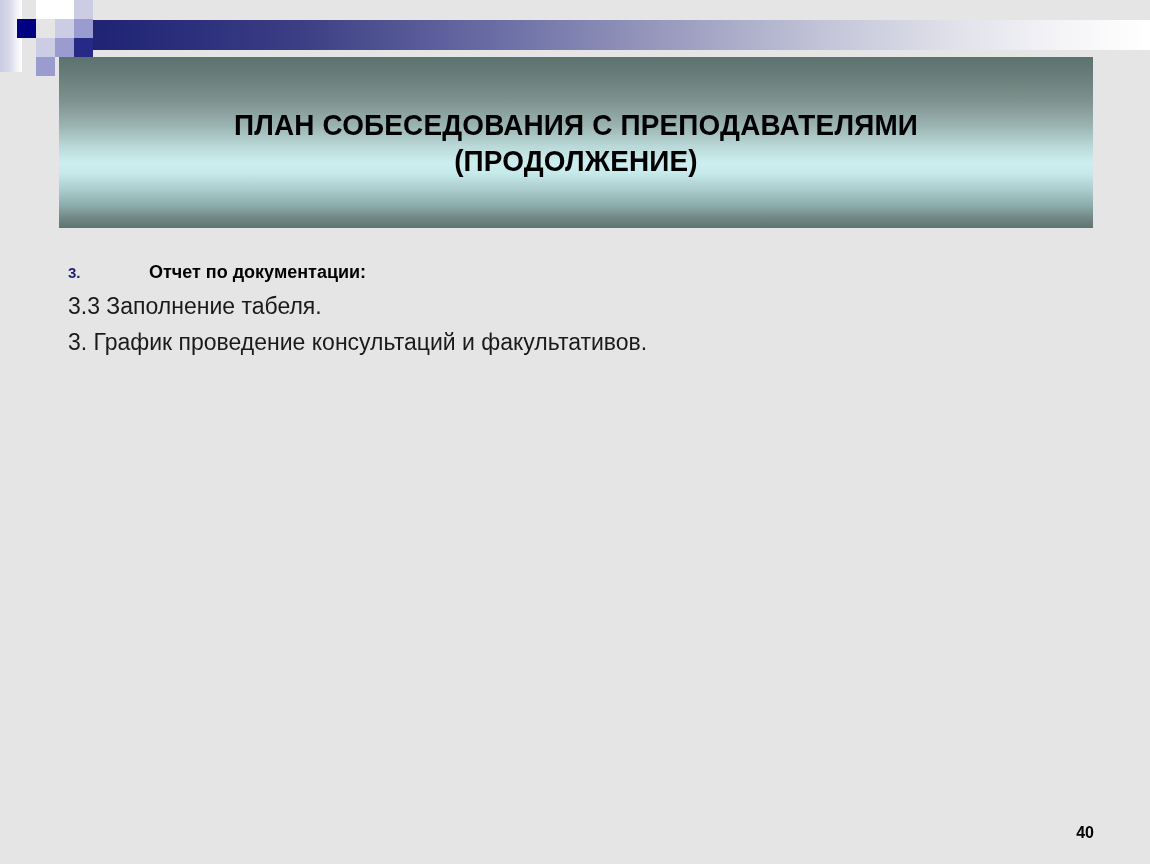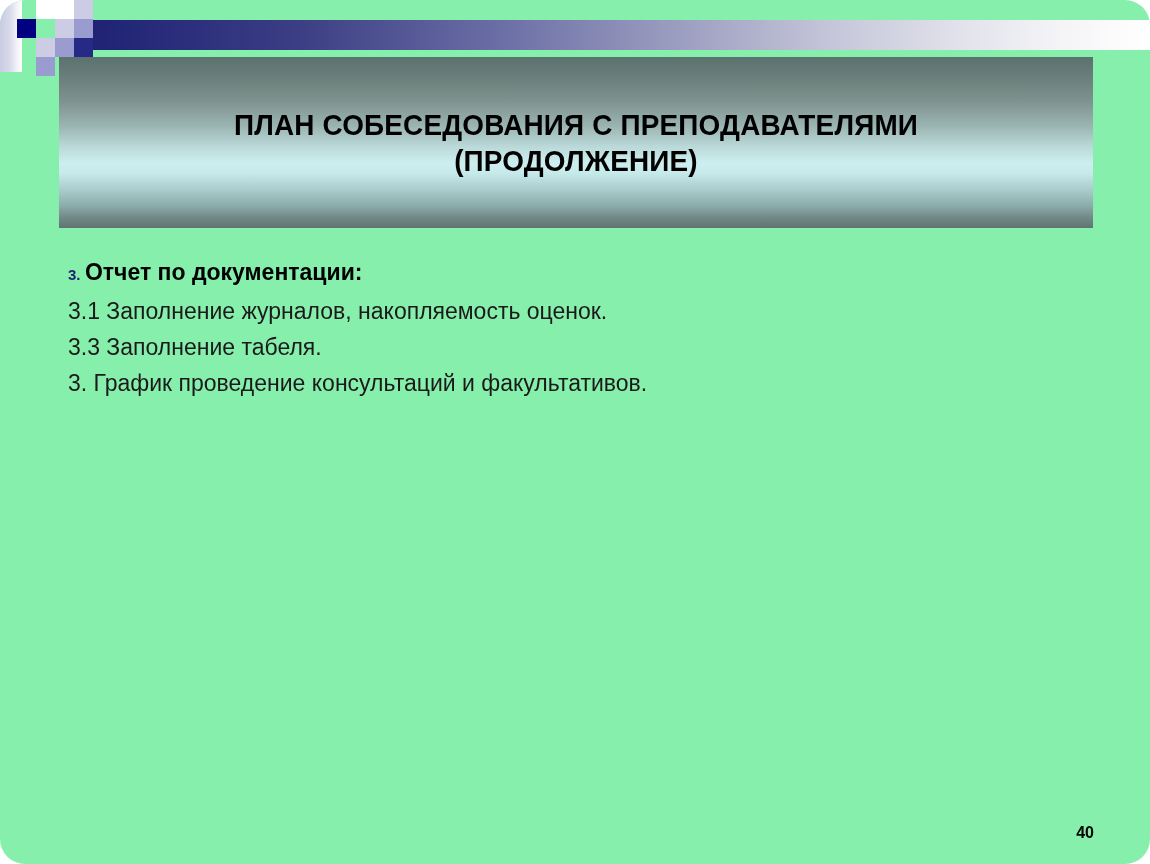--- a/index.html
+++ b/index.html
@@ -8,23 +8,22 @@
     padding: 0;
     background: #ffffff;
   }
   body {
     font-family: "Liberation Sans", sans-serif;
   }
   #slide {
     position: relative;
     width: 1150px;
     height: 864px;
-    background: #86efac;
+    background: #e5e5e5;
     overflow: hidden;
-    border-radius: 25px;
   }
 
   
   .top-bar {
     position: absolute;
     left: 64px;
     top: 20px;
     width: 1086px;
     height: 30px;
     background: linear-gradient(to right,
@@ -105,22 +104,23 @@
   }
   .heading-marker {
     display: inline-block;
     color: #1f1f70;
     font-size: 15px;
     font-weight: bold;
     vertical-align: baseline;
   }
   .heading-text {
     display: inline-block;
+    margin-left: 64px;
     color: #000000;
-    font-size: 23px;
+    font-size: 18px;
     font-weight: bold;
     vertical-align: baseline;
   }
   .body-line {
     display: block;
     color: #1a1a1a;
     font-size: 23px;
     font-weight: normal;
     line-height: 36px;
     white-space: nowrap;
@@ -165,20 +165,19 @@
       <div>ПЛАН СОБЕСЕДОВАНИЯ  С ПРЕПОДАВАТЕЛЯМИ</div>
       <div>(ПРОДОЛЖЕНИЕ)</div>
     </div>
   </div>
 
   <div class="body-block">
     <div class="heading-row">
       <span class="heading-marker">3.</span>
       <span class="heading-text">Отчет по документации:</span>
     </div>
-    <div class="body-line first-line">3.1 Заполнение журналов, накопляемость оценок.</div>
     <div class="body-line">3.3 Заполнение табеля.</div>
     <div class="body-line">3. График проведение консультаций и факультативов.</div>
   </div>
 
   <div class="page-number">40</div>
 
 </div>
 
 </body></html>

